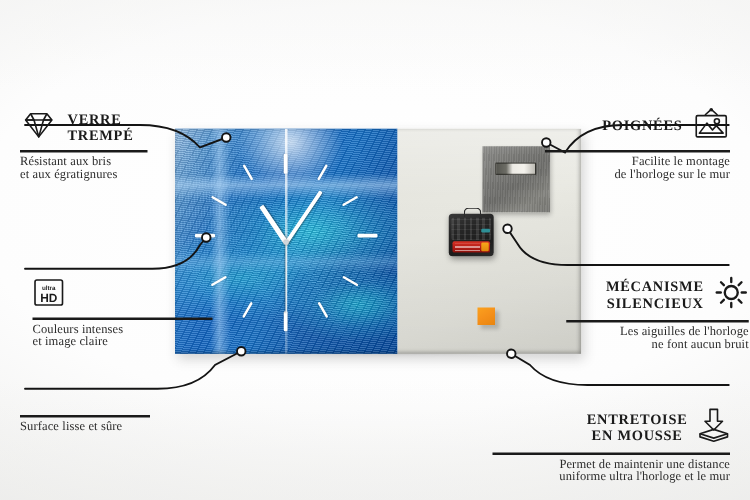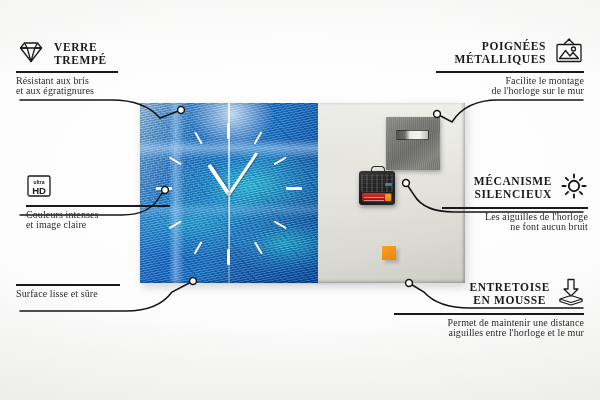--- a/index.html
+++ b/index.html
@@ -233,20 +233,21 @@
     background: radial-gradient(ellipse 50% 50% at 50% 0%, rgba(80,80,80,0.33) 0%, rgba(120,120,120,0) 75%);
     z-index: 2;
     filter: blur(1.2px);
   }
 
   
   .feature {
     position: absolute;
     z-index: 8;
     width: 200px;
+    margin-top: 48px;
   }
   .feat-head {
     display: flex;
     align-items: center;
     gap: 8px;
   }
   .feat-head.right { justify-content: flex-end; }
   .feat-title {
     font-family: "Liberation Serif", serif;
     font-weight: bold;
@@ -270,21 +271,21 @@
     letter-spacing: 0.1px;
   }
   .feat-sub.right { text-align: right; }
   .icon { flex: 0 0 auto; display:block; }
 
   
   #f-verre      { left: 16px;  top: 40px;  }
   #f-impression { left: 26px;  top: 174px; }
   #f-bords      { left: 16px;  top: 281px; }
   #f-poignees   { left: 384px; top: 38px;  width: 200px; }
-  #f-mecanisme  { left: 388px; top: 172px; width: 200px; }
+  #f-mecanisme  { left: 399px; top: 172px; width: 200px; }
   #f-entretoise { left: 384px; top: 278px; width: 200px; }
 </style>
 </head>
 <body>
 
 <div id="stage">
 
   <svg id="connectors" viewBox="0 0 600 400">
     <g fill="none" stroke="#141414" stroke-width="1.5" stroke-linecap="round">
 
@@ -409,21 +410,20 @@
     <div class="feat-rule" style="width:104px;"></div>
     <div class="feat-sub">
       <div>Surface lisse et sûre</div>
     </div>
   </div>
 
   <div class="feature" id="f-poignees">
     <div class="feat-head right">
       <span style="text-align:right;">
         <div class="feat-title">POIGNÉES</div>
-        <div class="feat-title">MÉTALLIQUES</div>
       </span>
       <span class="icon">
         <svg width="30" height="26" viewBox="0 0 30 26">
           <g fill="none" stroke="#1a1a1a" stroke-width="1.3" stroke-linejoin="round">
             <path d="M15,1.5 L10,6 M15,1.5 L20,6"></path>
             <rect x="3" y="6.5" width="24" height="17" rx="1"></rect>
             <path d="M5.5,20.5 L11.5,12.5 L16,18 L19,14.5 L24.5,20.5 Z" fill="none"></path>
             <circle cx="19.5" cy="11" r="2"></circle>
           </g>
           <circle cx="15" cy="1.8" r="1.4" fill="#1a1a1a"></circle>
@@ -478,17 +478,17 @@
             <path d="M10,1.5 L16,1.5 L16,11 L20,11 L13,18 L6,11 L10,11 Z"></path>
             <path d="M13,17.5 L24,21 L13,24.5 L2,21 Z"></path>
             <path d="M2,21 L2,23.5 L13,27 L24,23.5 L24,21"></path>
           </g>
         </svg>
       </span>
     </div>
     <div class="feat-rule" style="width:190px; margin-left:10px;"></div>
     <div class="feat-sub right">
       <div>Permet de maintenir une distance</div>
-      <div>aiguilles entre l'horloge et le mur</div>
+      <div>uniforme ultra l'horloge et le mur</div>
     </div>
   </div>
 
 </div>
 
 </body></html>

